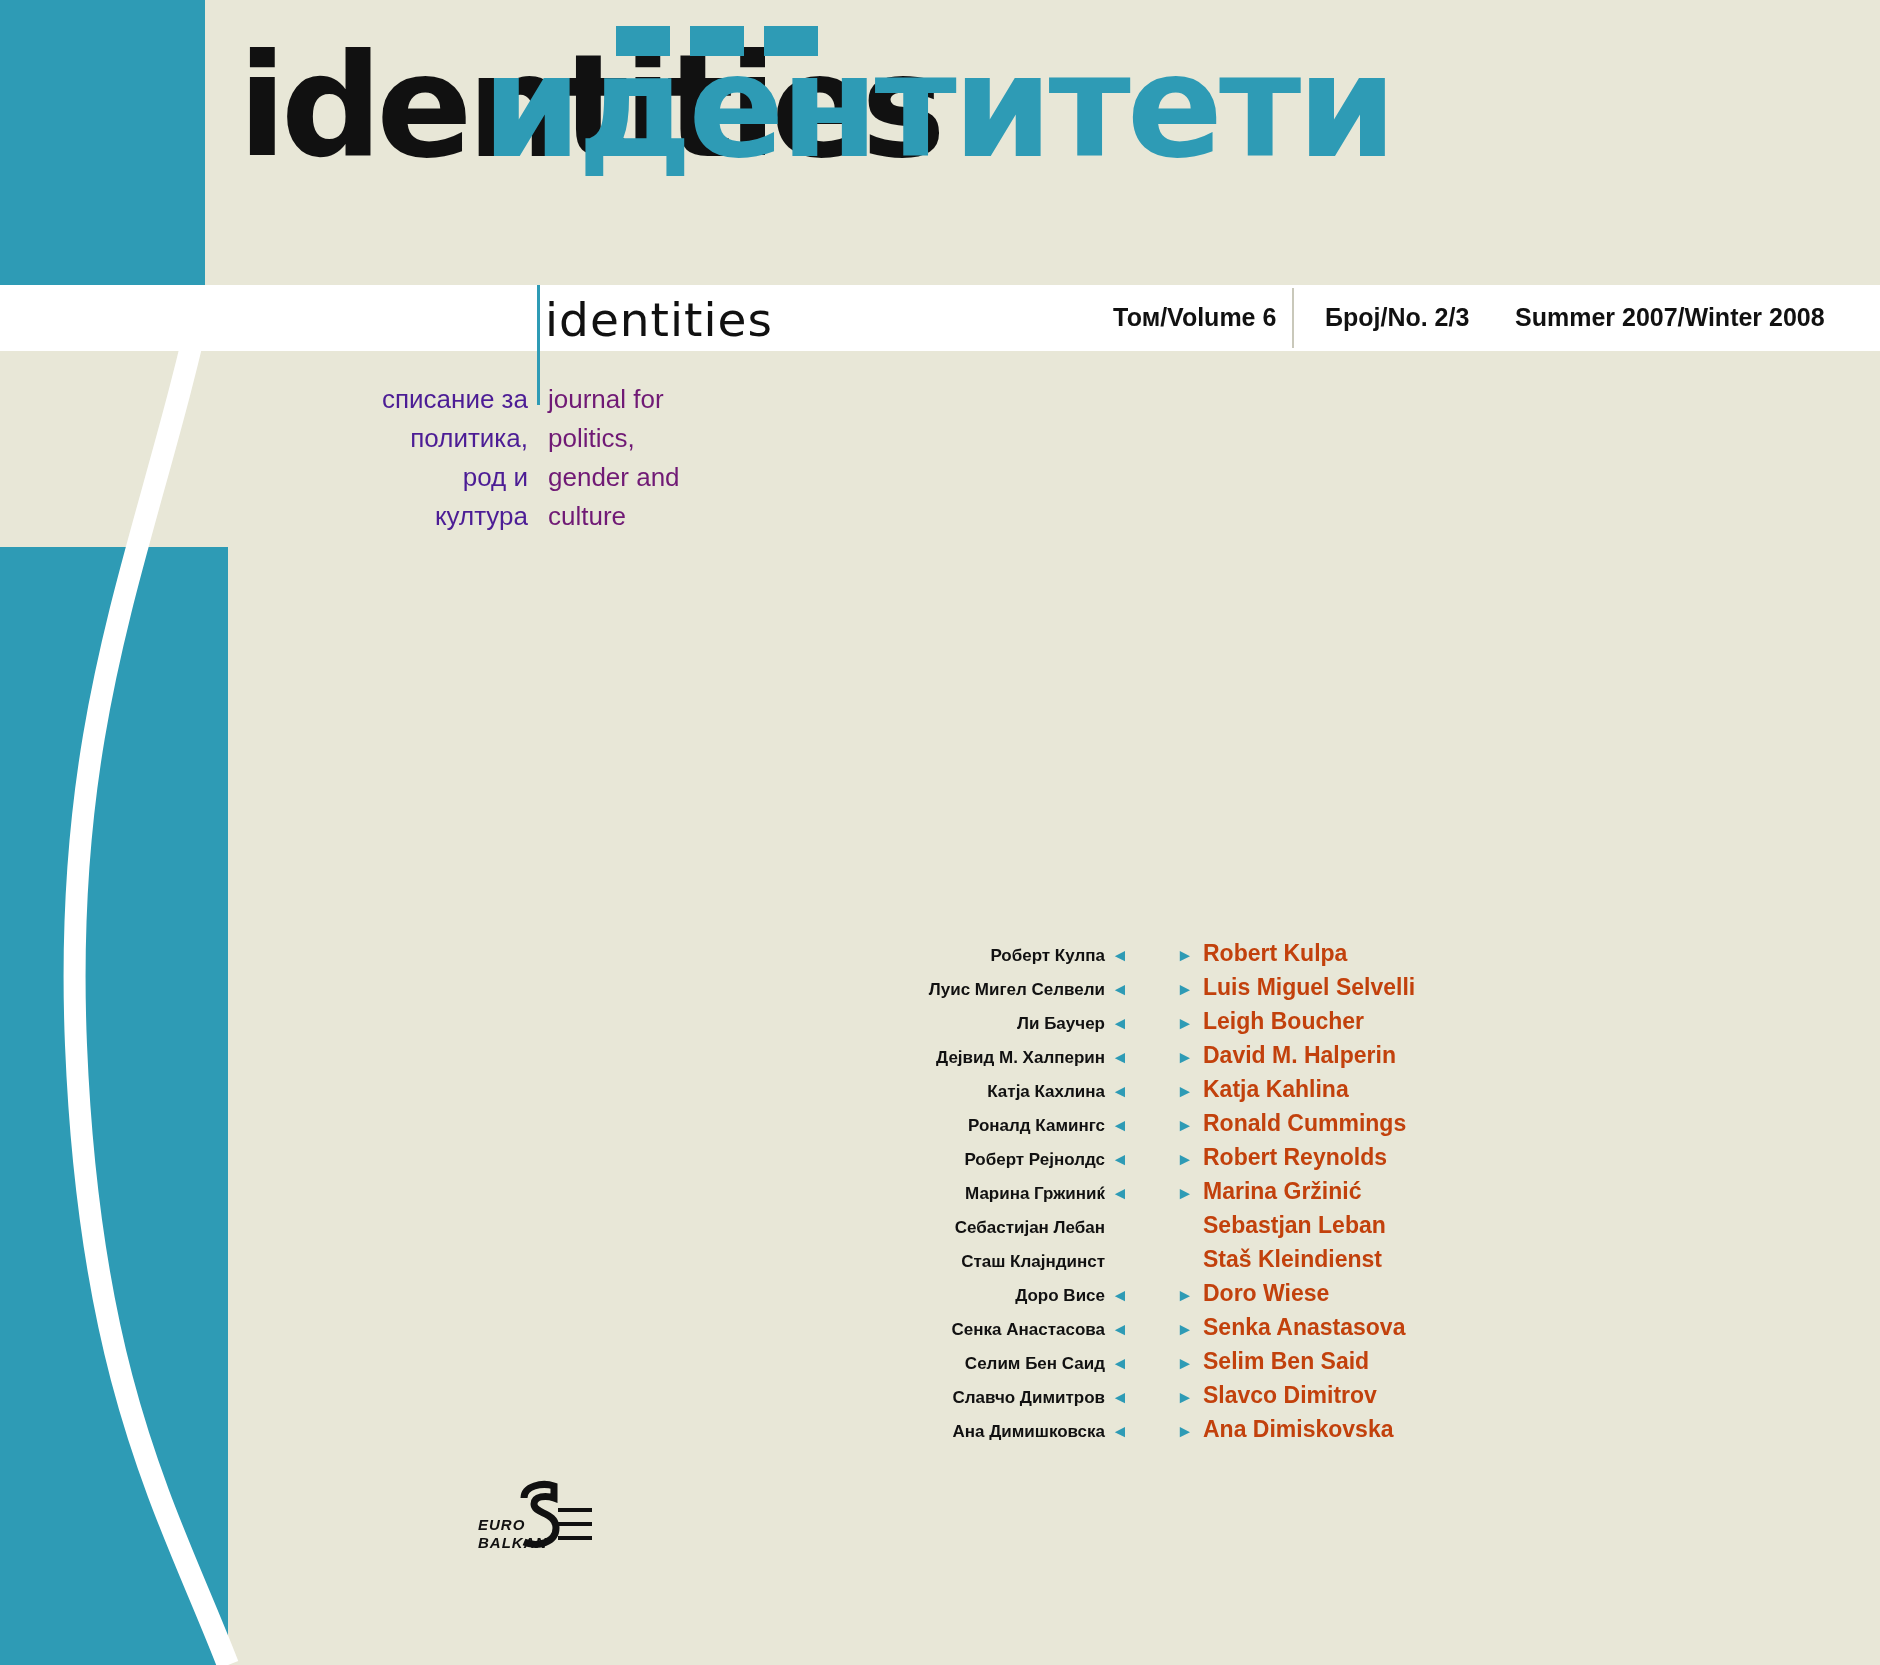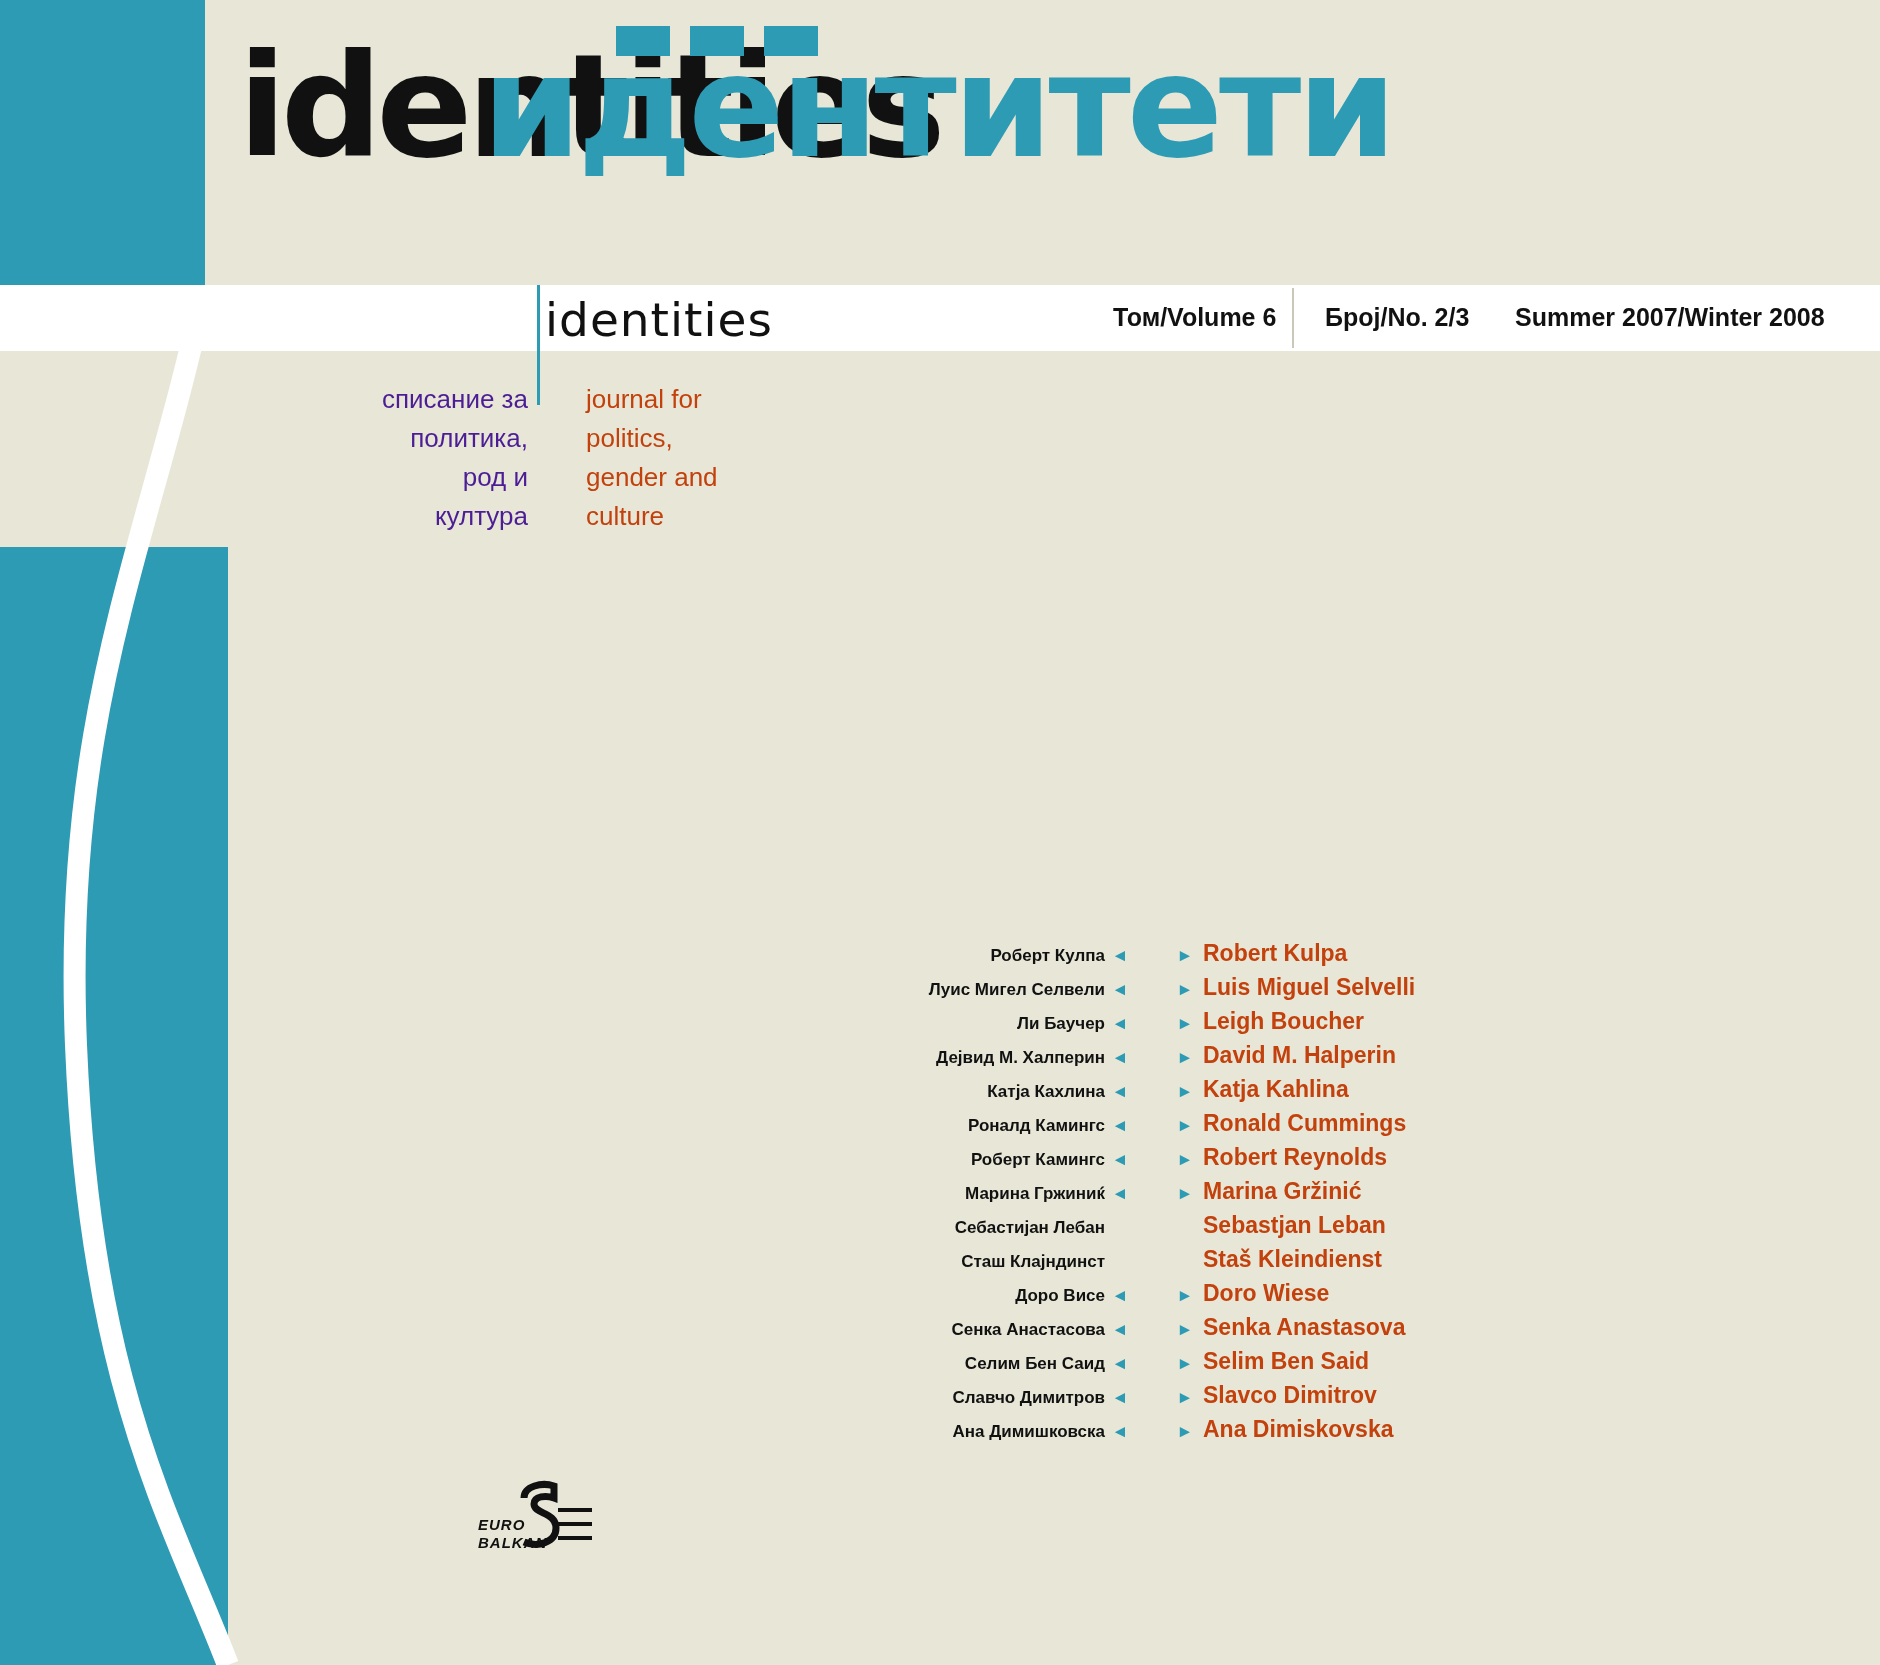--- a/index.html
+++ b/index.html
@@ -157,22 +157,21 @@
     color: #4c1d95;
   }
   .subtitle-en {
     position: absolute;
     left: 548px;
     top: 380px;
     width: 320px;
     text-align: left;
     font-size: 26px;
     line-height: 39px;
-    color: #c2410c;
-    margin-left: 38px;
+    color: #701a75;
   }
 
   
   .contributors {
     position: absolute;
     left: 860px;
     top: 940px;
     width: 620px;
   }
   .contrib-row {
@@ -321,21 +320,21 @@
       </div>
       <div class="contrib-row">
         <span class="contrib-mk">Роналд Камингс</span>
         <span class="arrow-left">◄</span>
         <span style="display: flex; align-items: baseline; margin-left: 40px;">
           <span class="arrow-right">►</span>
           <span class="contrib-en" style="margin-left: 8px;">Ronald Cummings</span>
         </span>
       </div>
       <div class="contrib-row">
-        <span class="contrib-mk">Роберт Камингс</span>
+        <span class="contrib-mk">Роберт Рејнолдс</span>
         <span class="arrow-left">◄</span>
         <span style="display: flex; align-items: baseline; margin-left: 40px;">
           <span class="arrow-right">►</span>
           <span class="contrib-en" style="margin-left: 8px;">Robert Reynolds</span>
         </span>
       </div>
       <div class="contrib-row">
         <span class="contrib-mk">Марина Гржиниќ</span>
         <span class="arrow-left">◄</span>
         <span style="display: flex; align-items: baseline; margin-left: 40px;">

